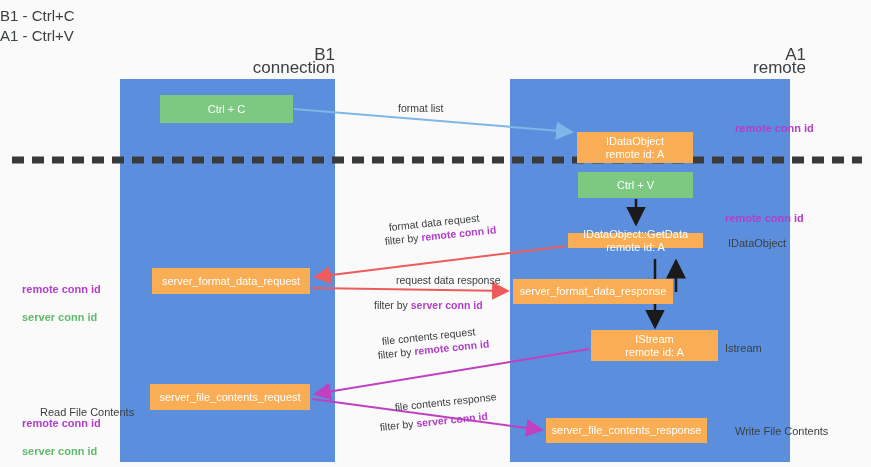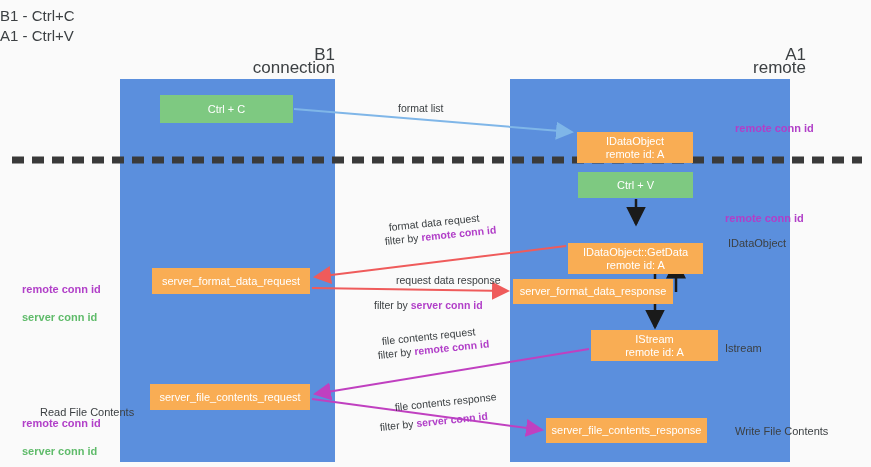--- a/index.html
+++ b/index.html
@@ -38,21 +38,21 @@
     display:flex;align-items:center;justify-content:center;
     text-align:center;color:#ffffff;font-size:11px;line-height:13px;
     white-space:pre-line;box-sizing:border-box;padding:2px 15px;
   }
   .box.green{background:#7ec981;}
   .box.orange{background:#f9ad54;}
 
   #box-ctrlc{left:160px;top:95px;width:133px;height:28px;}
   #box-dataobj{left:577px;top:132px;width:116px;height:31px;}
   #box-ctrlv{left:578px;top:172px;width:115px;height:26px;}
-  #box-getdata{left:568px;top:243px;width:135px;height:31px;}
+  #box-getdata{left:568px;top:233px;width:135px;height:15px;}
   #box-fmt-req{left:152px;top:268px;width:158px;height:26px;}
   #box-fmt-res{left:513px;top:279px;width:160px;height:25px;}
   #box-istream{left:591px;top:330px;width:127px;height:31px;}
   #box-file-req{left:150px;top:384px;width:160px;height:26px;}
   #box-file-res{left:546px;top:418px;width:161px;height:25px;}
 
   
   .side{
     position:absolute;font-size:11px;line-height:14px;white-space:pre-line;
   }

